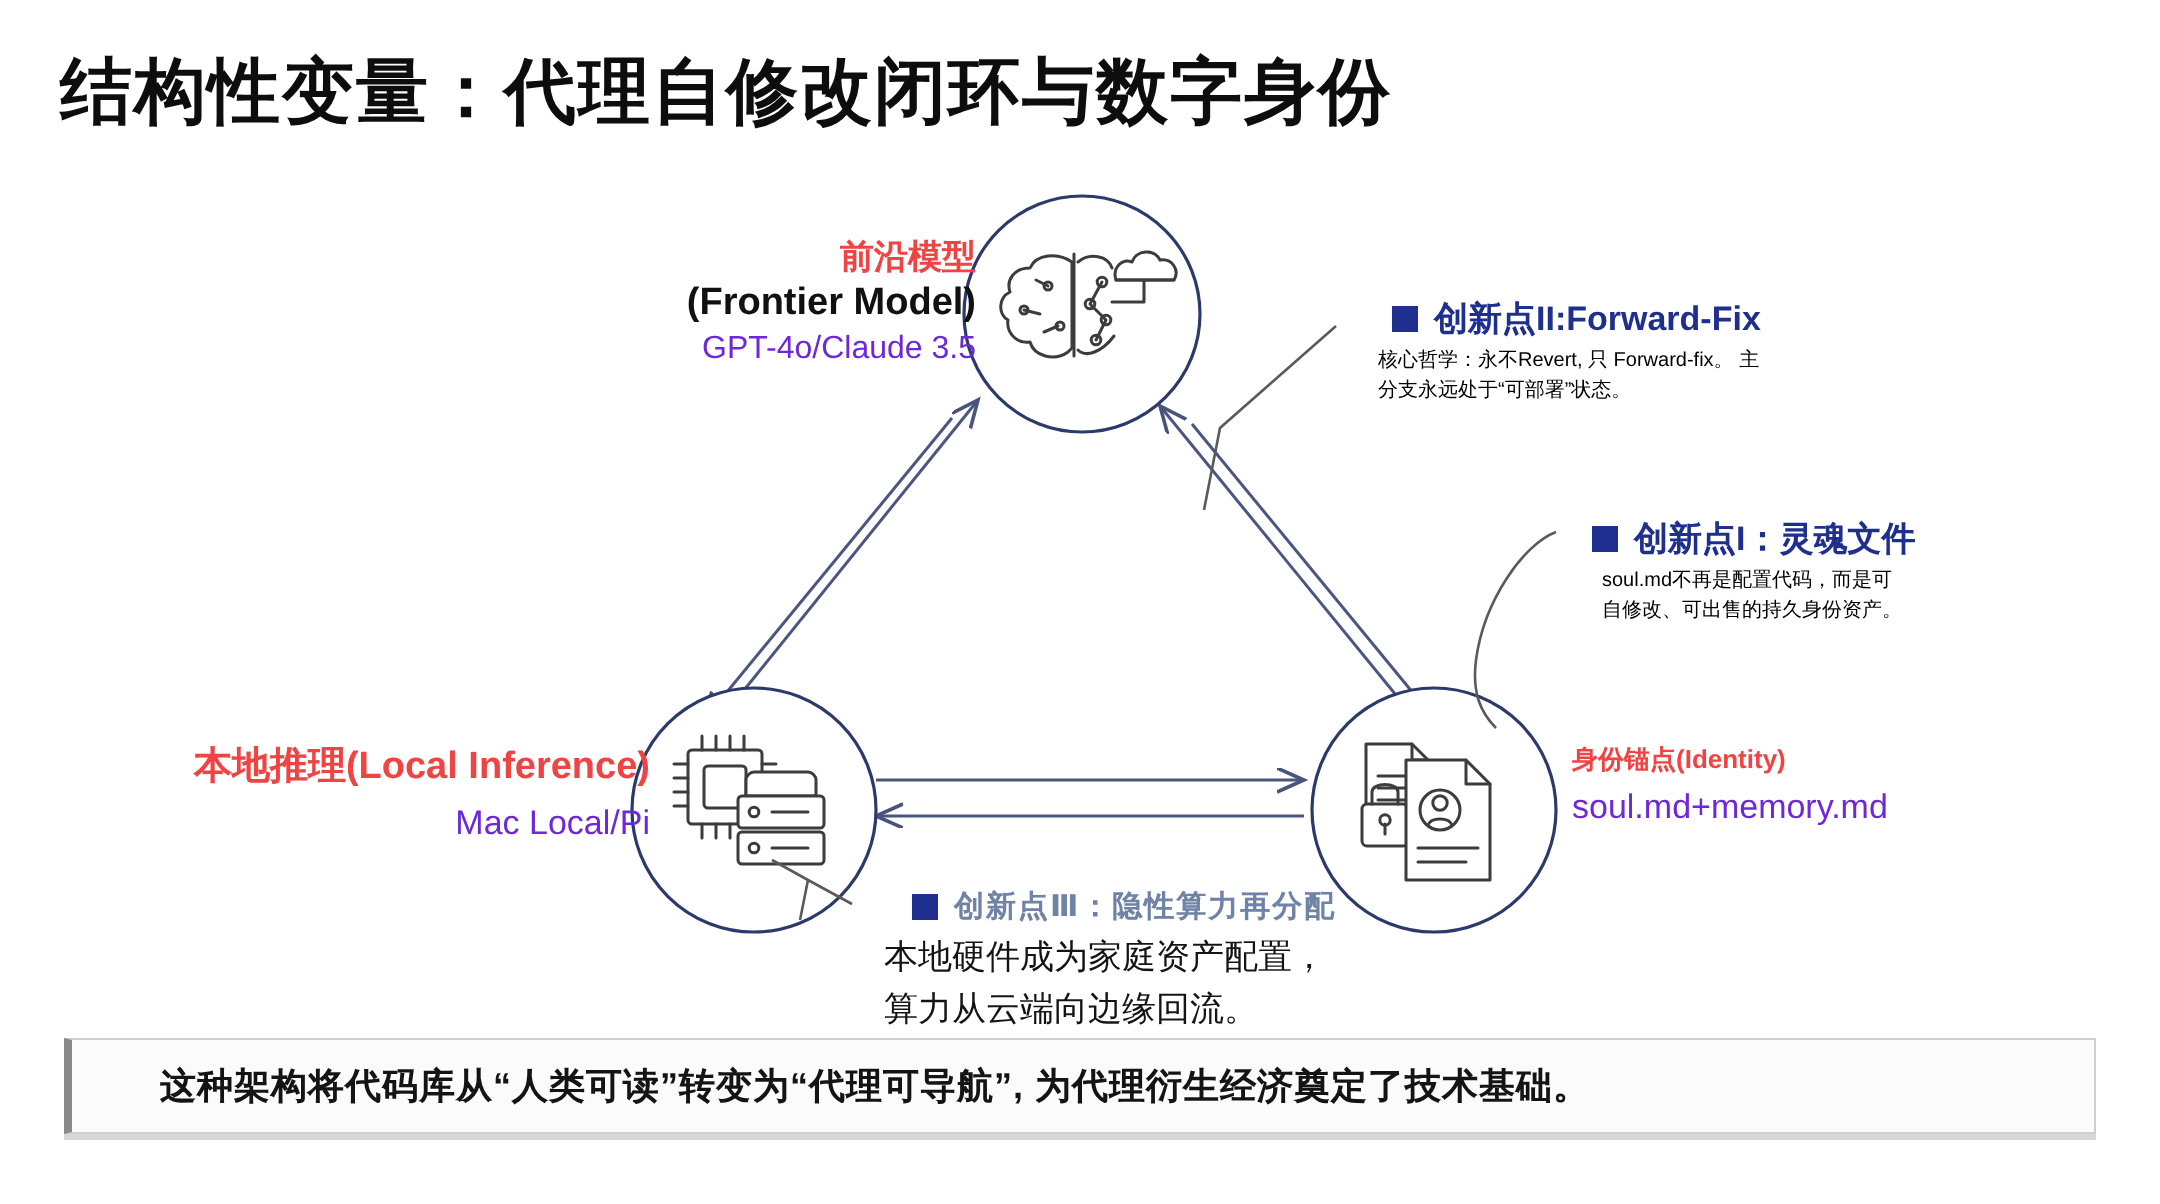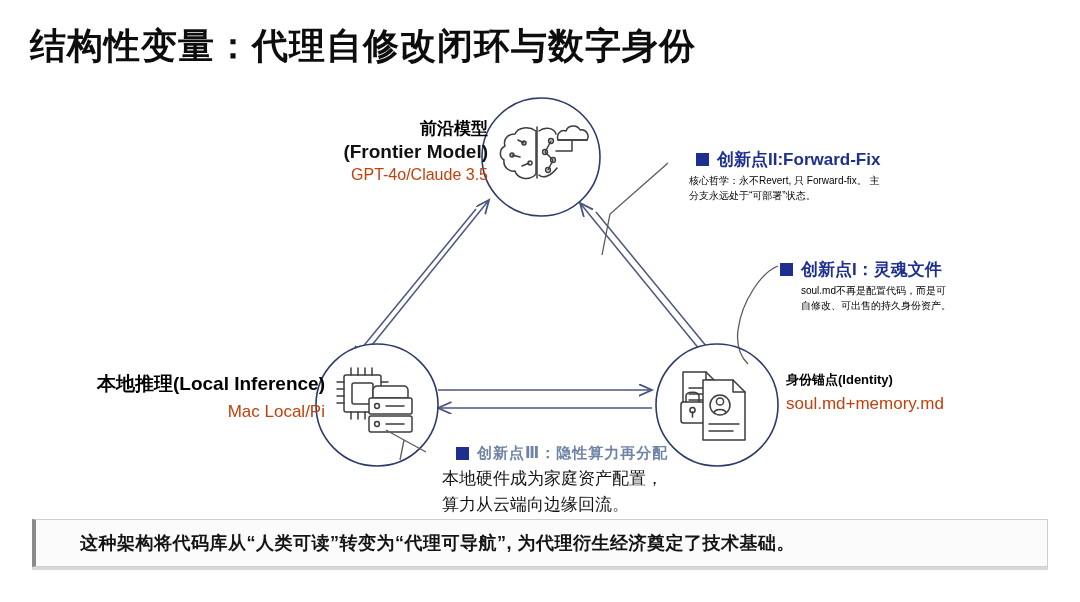--- a/index.html
+++ b/index.html
@@ -20,22 +20,22 @@
     letter-spacing:1px;
     color:#0d0d0d;
     white-space:nowrap;
   }
 
   
   #diagram{position:absolute;left:0;top:0;width:1080px;height:602px;}
 
   
   .node-label{position:absolute;line-height:1.28;}
-  .nl-cn{font-weight:bold;color:#000000;}
-  .nl-sub{color:#c2410c;}
+  .nl-cn{font-weight:bold;color:#ef4444;}
+  .nl-sub{color:#6d28d9;}
 
   #label-frontier{left:298px;top:118px;width:190px;text-align:right;}
   #label-frontier .nl-cn{font-size:17px;}
   #label-frontier .nl-en{font-size:19px;font-weight:bold;color:#111;}
   #label-frontier .nl-sub{font-size:16px;margin-top:1px;}
 
   #label-local{left:40px;top:372px;width:285px;text-align:right;}
   #label-local .nl-cn{font-size:19px;}
   #label-local .nl-sub{font-size:17px;margin-top:5px;}
 
@@ -52,21 +52,21 @@
   .anno-title{font-size:17px;font-weight:bold;color:#1e2f8f;white-space:nowrap;}
   .anno-body{
     font-size:10px;color:#000000;line-height:1.45;
     margin-top:3px;
   }
 
   #anno-2{left:668px;top:148px;width:330px;}
   #anno-2 .anno-body{margin-left:21px;}
 
   #anno-1{left:780px;top:258px;width:300px;}
-  #anno-1 .anno-head{margin-left:0px;}
+  #anno-1 .anno-head{margin-left:16px;}
   #anno-1 .anno-body{margin-left:21px;text-align:left;}
 
   #anno-3{left:428px;top:444px;width:300px;}
   #anno-3 .anno-title{color:#6f83a6;font-weight:bold;letter-spacing:1px;font-size:15px;}
   #anno-3 .anno-body{margin-left:14px;font-size:17px;color:#141414;line-height:1.5;}
 
   
   #footer{
     position:absolute;left:32px;top:519px;width:1016px;height:48px;
     background:#fbfbfb;

